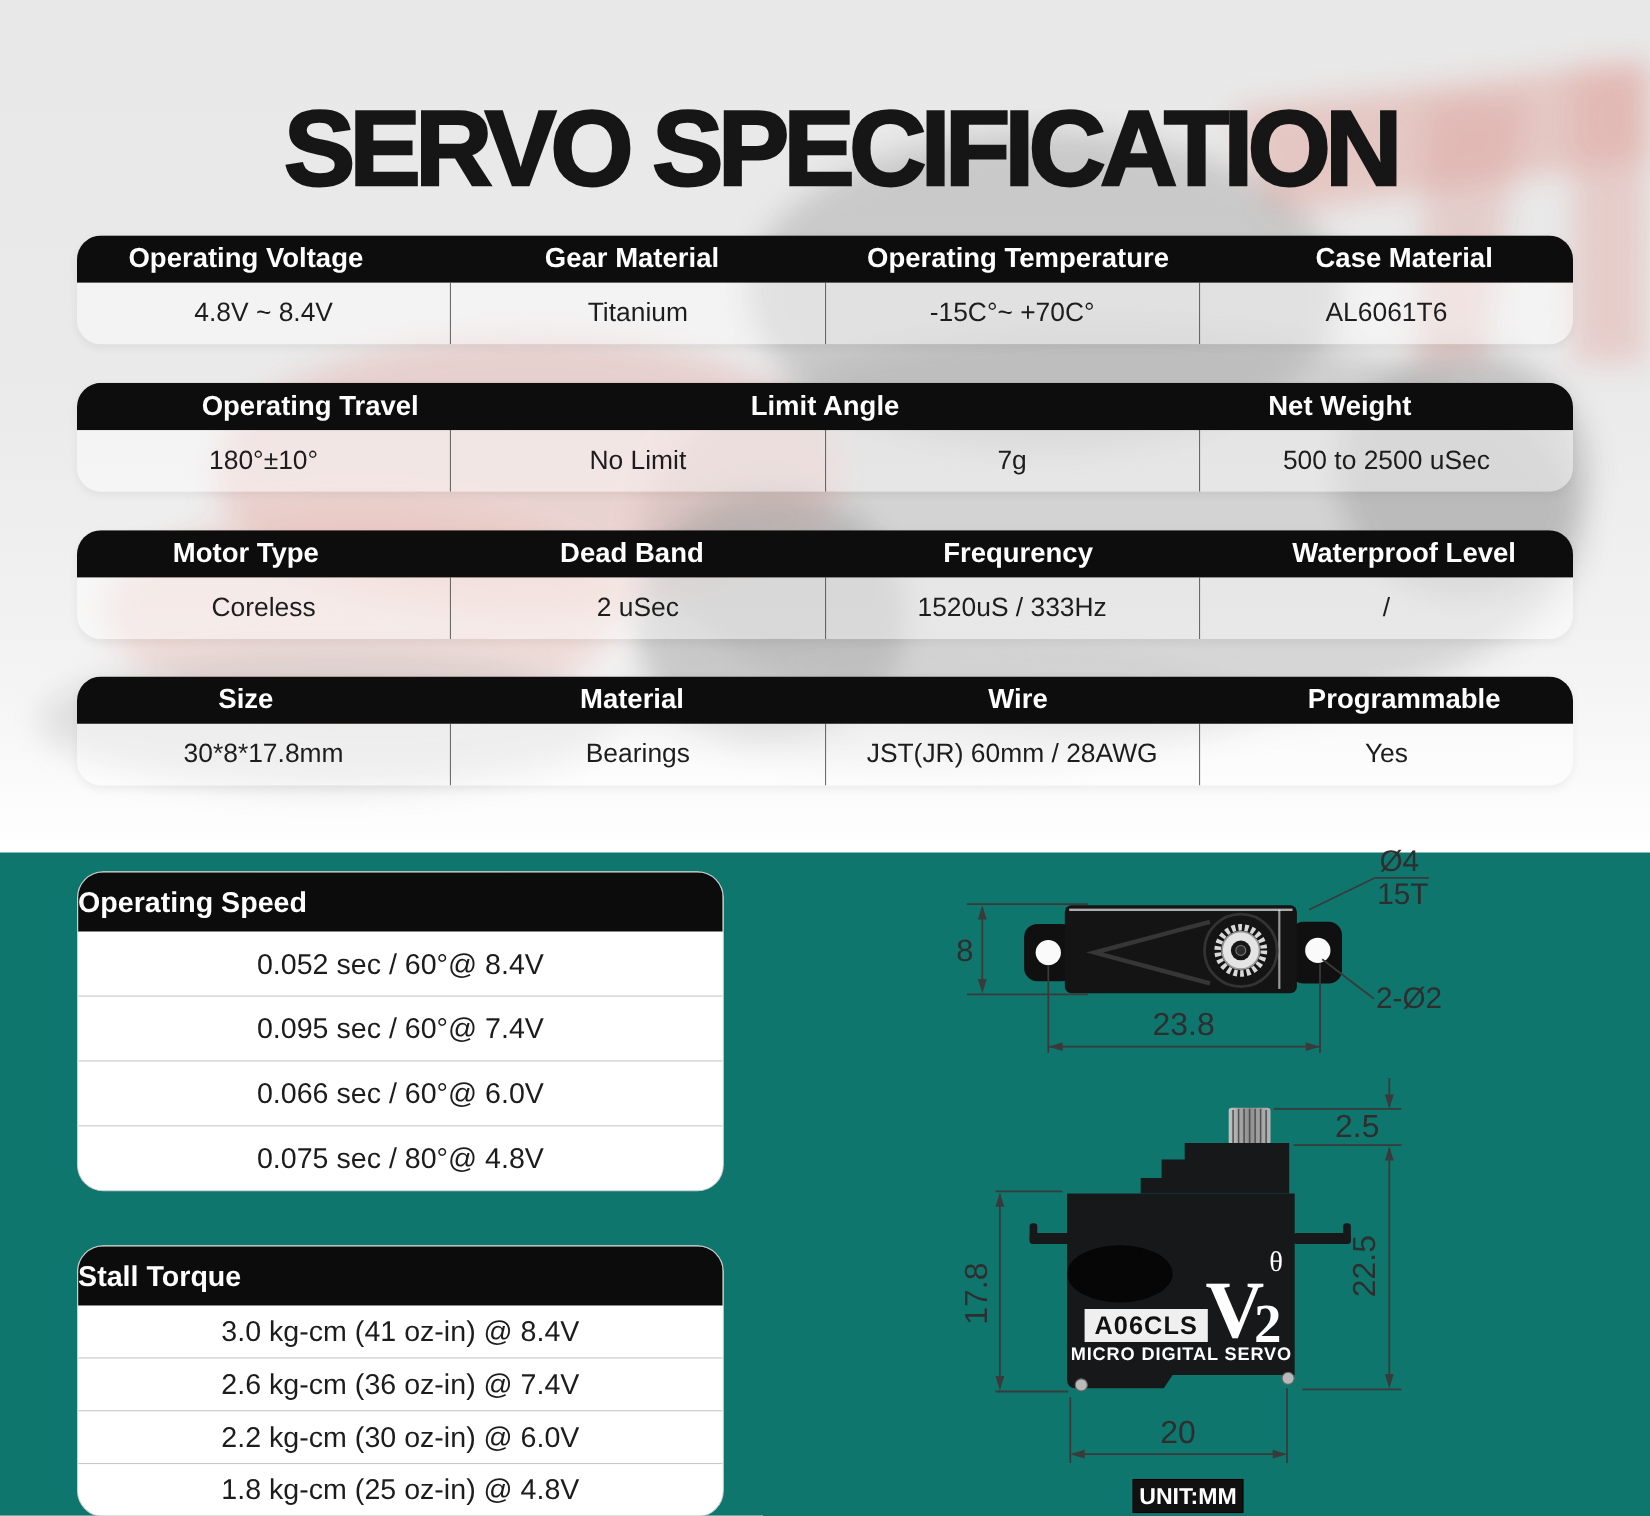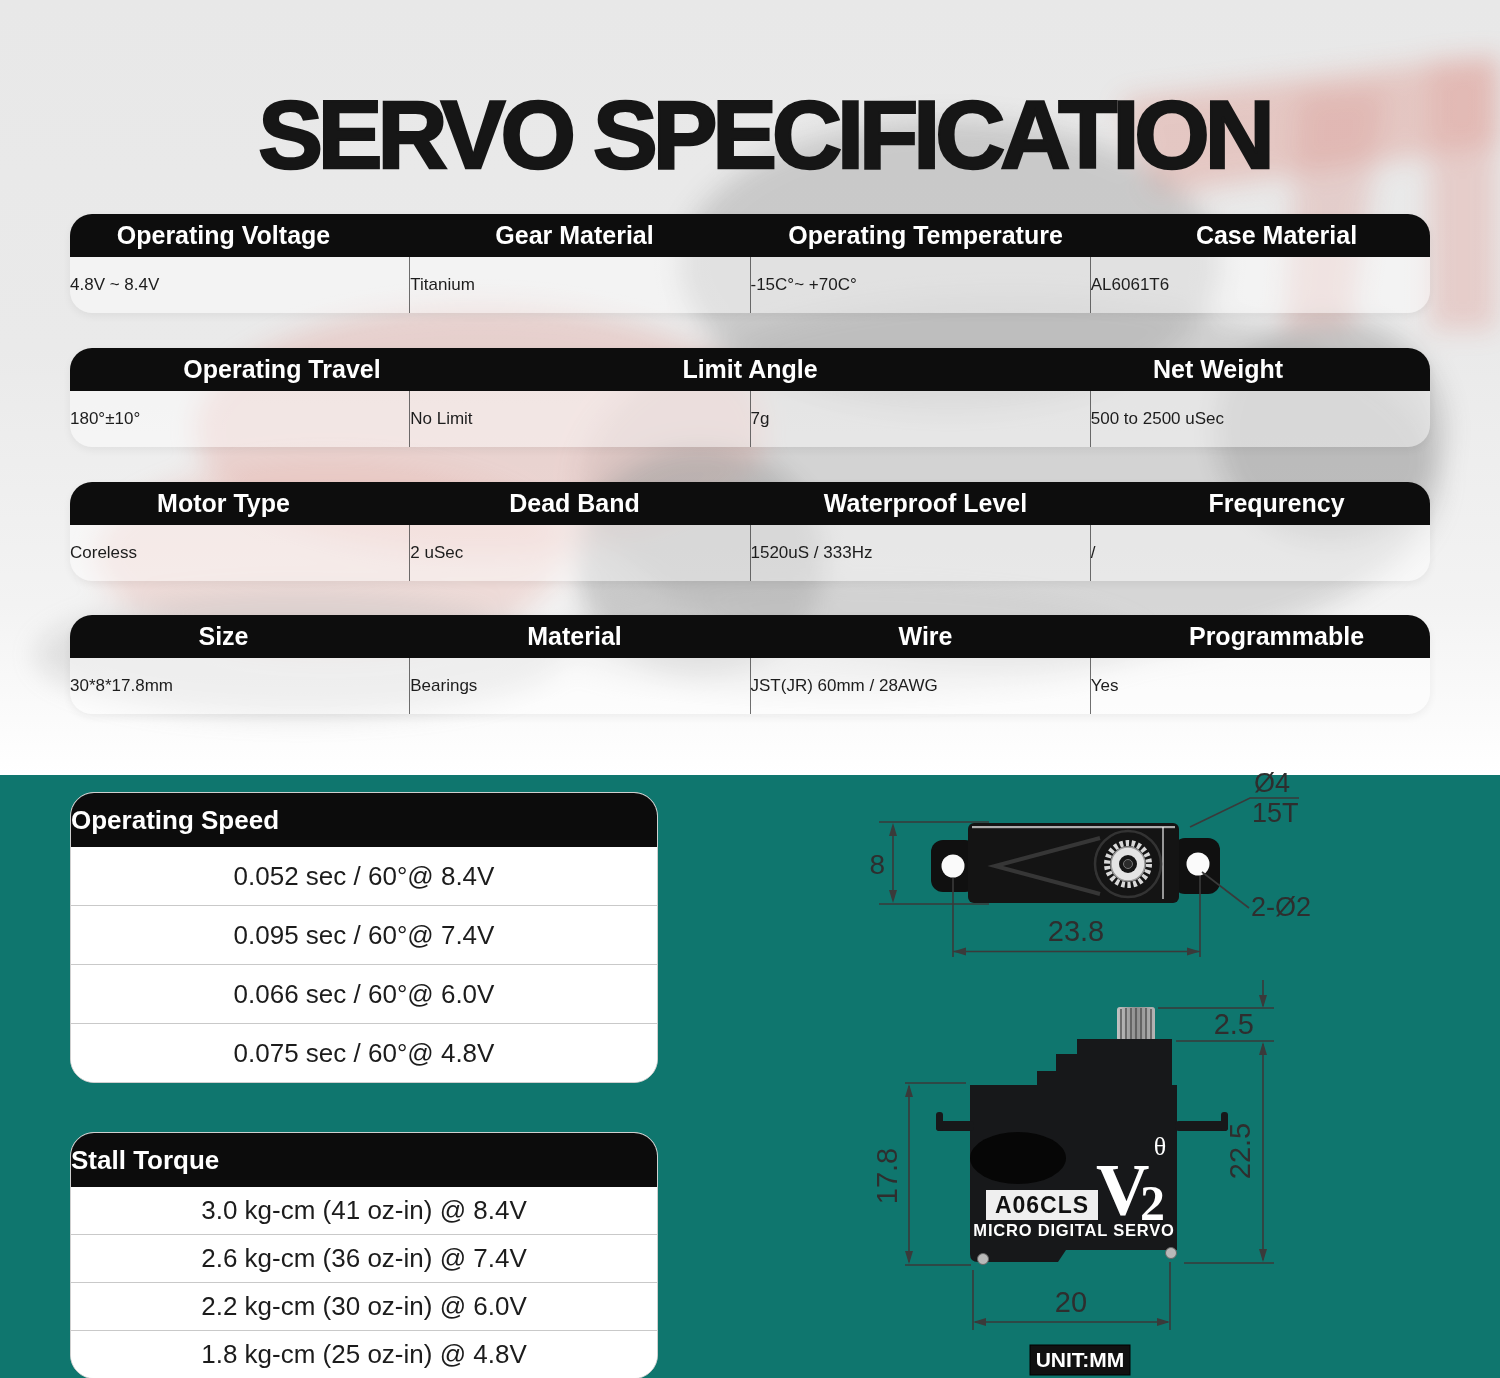--- a/index.html
+++ b/index.html
@@ -19,22 +19,22 @@
     white-space:nowrap;
   }
   .spec-table {
     position:absolute; left:70px; width:1360px; z-index:2;
     border-radius:22px; overflow:hidden; box-shadow:0 3px 9px rgba(0,0,0,0.06);
   }
   .spec-header { display:flex; background:#0d0d0d; height:43px;gap:44px; }
   .hcell { flex:1; text-align:center; line-height:43px; color:#ffffff;
     font-weight:bold; font-size:25px; }
   .spec-values { display:flex; background:rgba(255,255,255,0.44); height:56px; }
-  .vcell { flex:1; text-align:left; height:56px; line-height:56px;
-    font-size:17px; color:#1d1d1d; }
+  .vcell { flex:1; text-align:center; height:56px; line-height:56px;
+    font-size:24px; color:#1d1d1d; }
   .vcell + .vcell { border-left:1.5px solid rgba(55,55,55,0.72); }
   #spec-1 { top:214px; } #spec-2 { top:348px; } #spec-3 { top:482px; } #spec-4 { top:615px; }
 
   .info-table {
     position:absolute; left:70px; width:588px; z-index:2; background:#ffffff;
     border:1.5px solid #cfcfcf; border-radius:24px; overflow:hidden;
     box-sizing:border-box;
   }
   #speed-table { top:792px; } #torque-table { top:1132px; }
   .info-header { background:#0c0c0c; height:54px; line-height:54px;
@@ -105,22 +105,22 @@
       <div class="vcell">No Limit</div>
       <div class="vcell">7g</div>
       <div class="vcell">500 to 2500 uSec</div>
     </div>
   </div>
 
   <div class="spec-table" id="spec-3">
     <div class="spec-header">
       <div class="hcell">Motor Type</div>
       <div class="hcell">Dead Band</div>
+      <div class="hcell">Frequrency</div>
       <div class="hcell">Waterproof Level</div>
-      <div class="hcell">Frequrency</div>
     </div>
     <div class="spec-values">
       <div class="vcell">Coreless</div>
       <div class="vcell">2 uSec</div>
       <div class="vcell">1520uS / 333Hz</div>
       <div class="vcell">/</div>
     </div>
   </div>
 
   <div class="spec-table" id="spec-4">
@@ -136,21 +136,21 @@
       <div class="vcell">JST(JR)  60mm / 28AWG</div>
       <div class="vcell">Yes</div>
     </div>
   </div>
 
   <div class="info-table" id="speed-table">
     <div class="info-header">Operating Speed</div>
     <div class="info-row">0.052 sec / 60°@ 8.4V</div>
     <div class="info-row">0.095 sec / 60°@ 7.4V</div>
     <div class="info-row">0.066 sec / 60°@ 6.0V</div>
-    <div class="info-row">0.075 sec / 60°@ 4.8V</div>
+    <div class="info-row">0.075 sec / 80°@ 4.8V</div>
   </div>
 
   <div class="info-table" id="torque-table">
     <div class="info-header">Stall Torque</div>
     <div class="info-row">3.0 kg-cm (41 oz-in) @ 8.4V</div>
     <div class="info-row">2.6 kg-cm (36 oz-in) @ 7.4V</div>
     <div class="info-row">2.2 kg-cm (30 oz-in) @ 6.0V</div>
     <div class="info-row">1.8 kg-cm (25 oz-in) @ 4.8V</div>
   </div>
 

